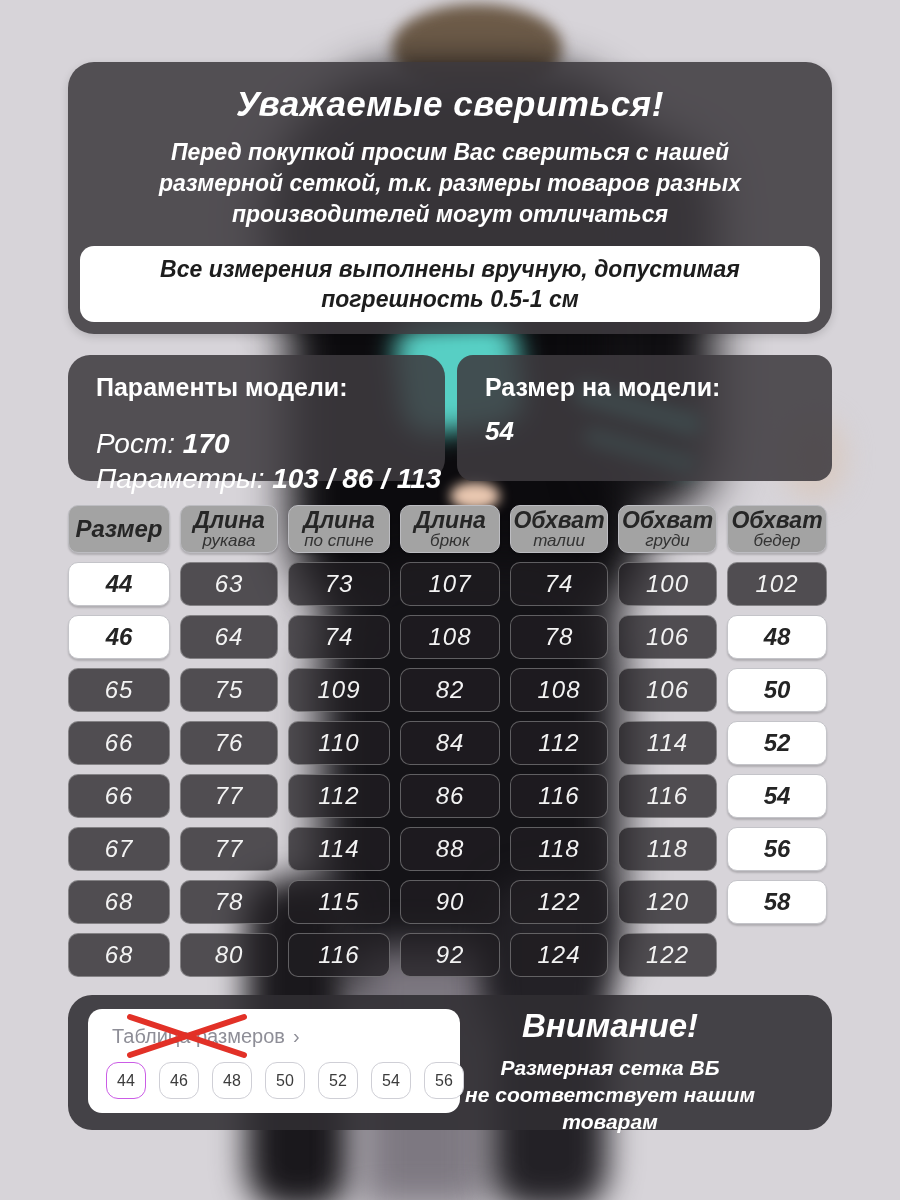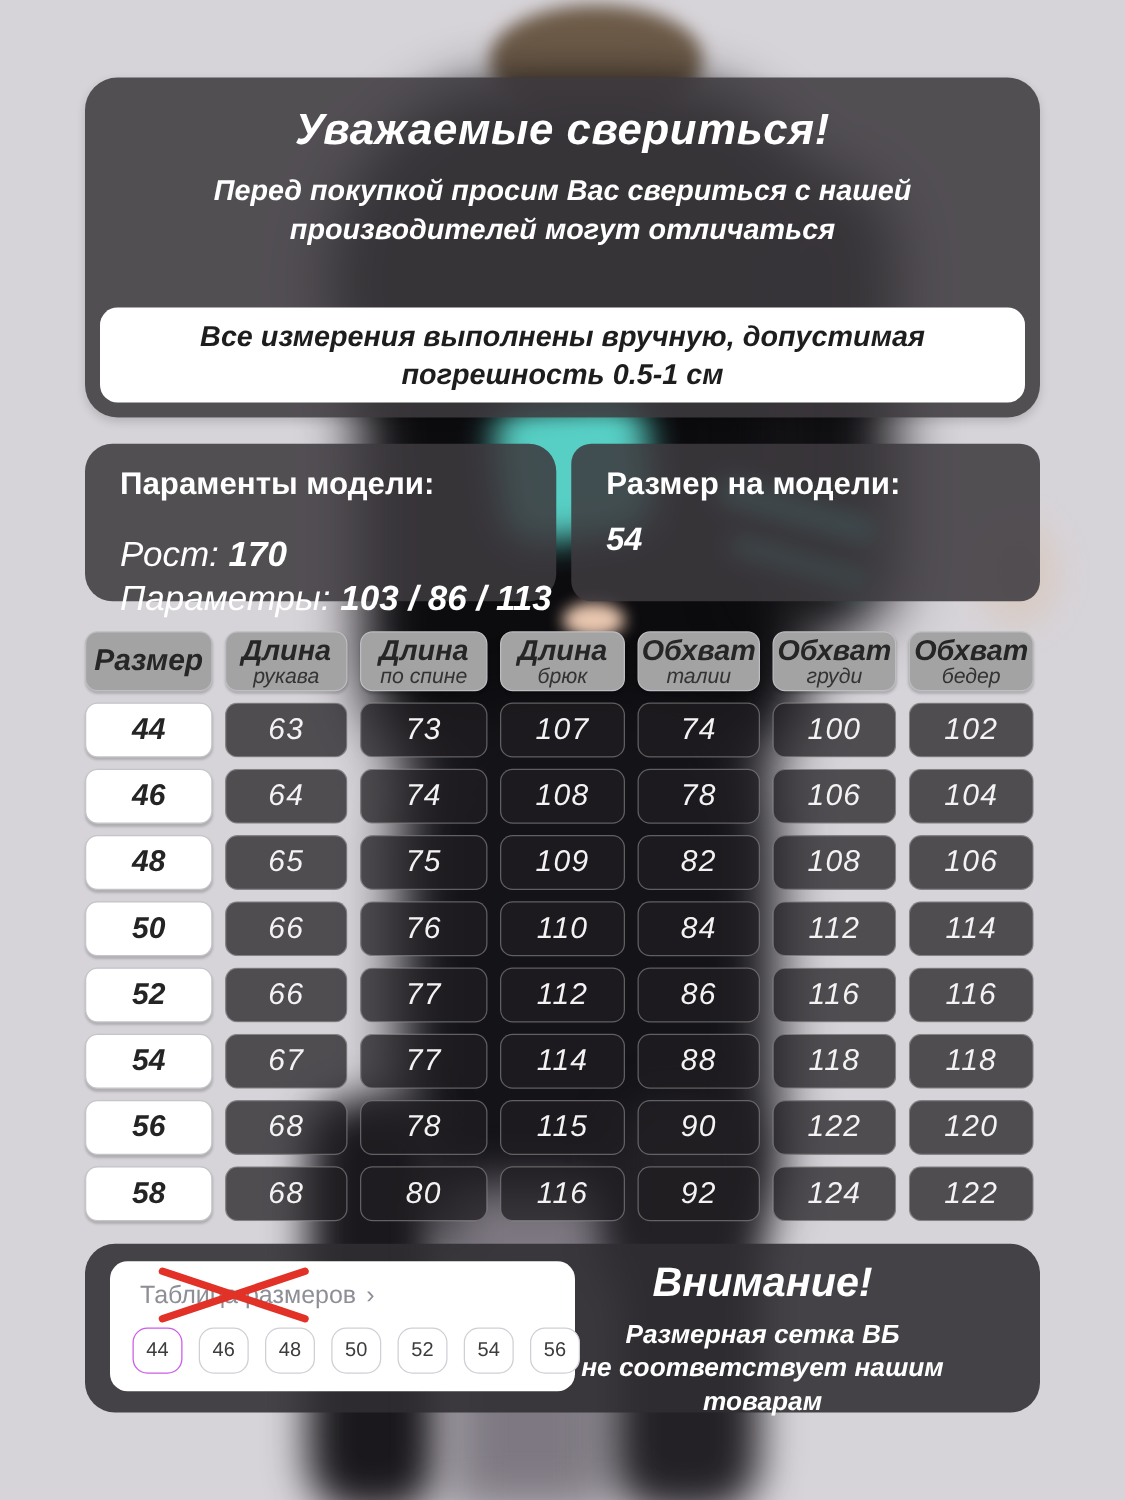--- a/index.html
+++ b/index.html
@@ -90,20 +90,21 @@
     <div class="blob b-hand-c"></div>
     <div class="blob b-leg-l"></div>
     <div class="blob b-midgray"></div>
     <div class="blob b-leg-r"></div>
   </div>
 
   <div class="panel" id="panel-notice">
     <div class="notice-title">Уважаемые свериться!</div>
     <div class="notice-body">
       <div>Перед покупкой просим Вас свериться с нашей</div>
+      <div>размерной сеткой, т.к. размеры товаров разных</div>
       <div>производителей могут отличаться</div>
     </div>
     <div class="note-box">
       <div class="note-line">Все измерения выполнены вручную, допустимая</div>
       <div class="note-line">погрешность 0.5-1 см</div>
     </div>
   </div>
 
   <div class="panel" id="panel-params">
     <div class="pp-title">Параменты модели:</div>
@@ -158,21 +159,20 @@
     <div class="vcell">74</div>
     <div class="vcell">100</div>
     <div class="vcell">102</div>
 
     <div class="scell">46</div>
     <div class="vcell">64</div>
     <div class="vcell">74</div>
     <div class="vcell">108</div>
     <div class="vcell">78</div>
     <div class="vcell">106</div>
-    <div class="vcell">104</div>
 
     <div class="scell">48</div>
     <div class="vcell">65</div>
     <div class="vcell">75</div>
     <div class="vcell">109</div>
     <div class="vcell">82</div>
     <div class="vcell">108</div>
     <div class="vcell">106</div>
 
     <div class="scell">50</div>

